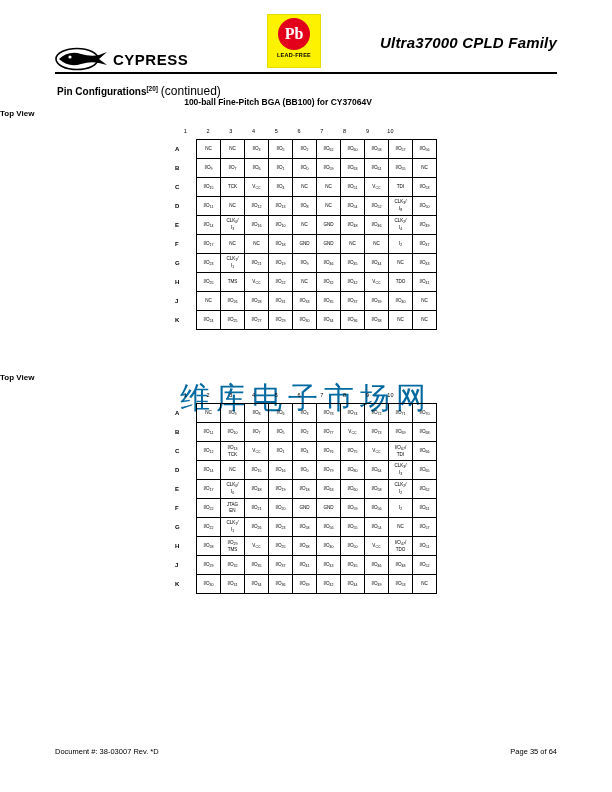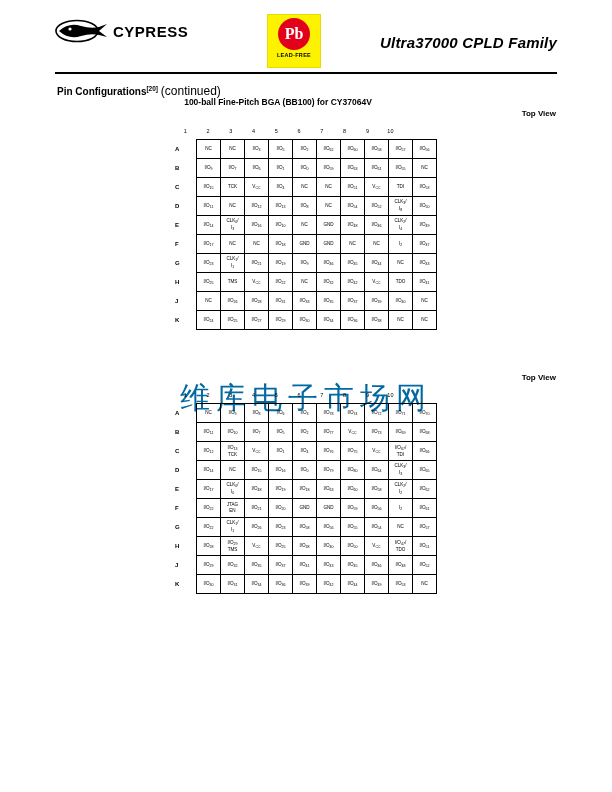--- a/index.html
+++ b/index.html
@@ -26,21 +26,21 @@
   .header {
     position: absolute;
     top: 14px;
     left: 55px;
     width: 502px;
     height: 58px;
   }
   .logo-wrap {
     position: absolute;
     left: 0;
-    top: 4px;
+    top: 32px;
     display: flex;
     align-items: center;
     justify-content: center;
   }
   .logo-mark {
     width: 56px;
     height: 26px;
     position: relative;
   }
   .logo-mark svg { display: block; }
@@ -136,21 +136,21 @@
     width: 556px;
     z-index: 1;
   }
   .bga .cap {
     text-align: center;
     font-size: 8.5px;
     font-weight: bold;
     line-height: 12px;
   }
   .bga .cap2 {
-    text-align: right;
+    text-align: left;
     font-size: 8px;
     font-weight: bold;
     margin-top: 1px;
   }
   .grid-wrap {
     margin: 6px auto 0 auto;
     width: 250px;
     position: relative;
   }
   table.bga-grid {
@@ -543,14 +543,18 @@
               <td class="cell">I/O<sub>44</sub></td>
               <td class="cell">I/O<sub>49</sub></td>
               <td class="cell">I/O<sub>53</sub></td>
               <td class="cell">NC</td>
             </tr>
           </tbody>
         </table>
     </div>
   </div>
 
+  <div class="footer">
+    <span>Document #: 38-03007  Rev. *D</span>
+    <span>Page 35 of 64</span>
+  </div>
 
 </div>
 
 </body></html>

